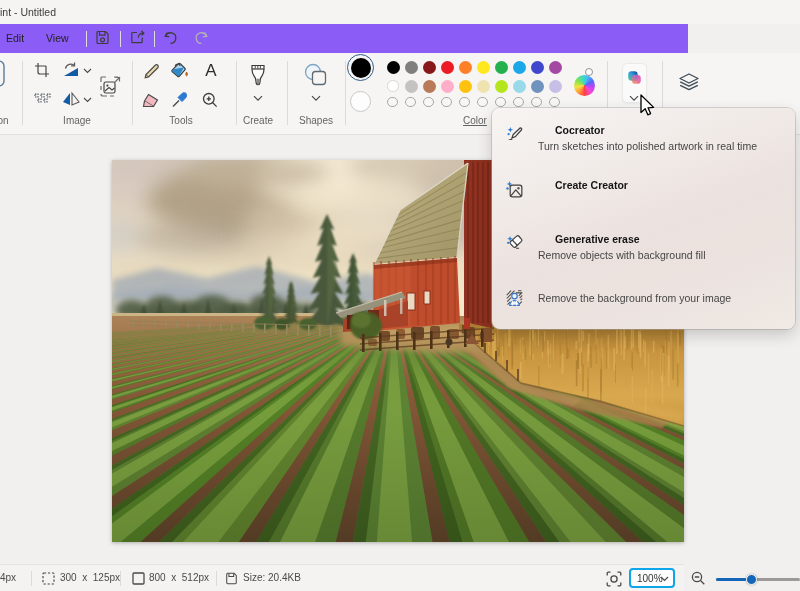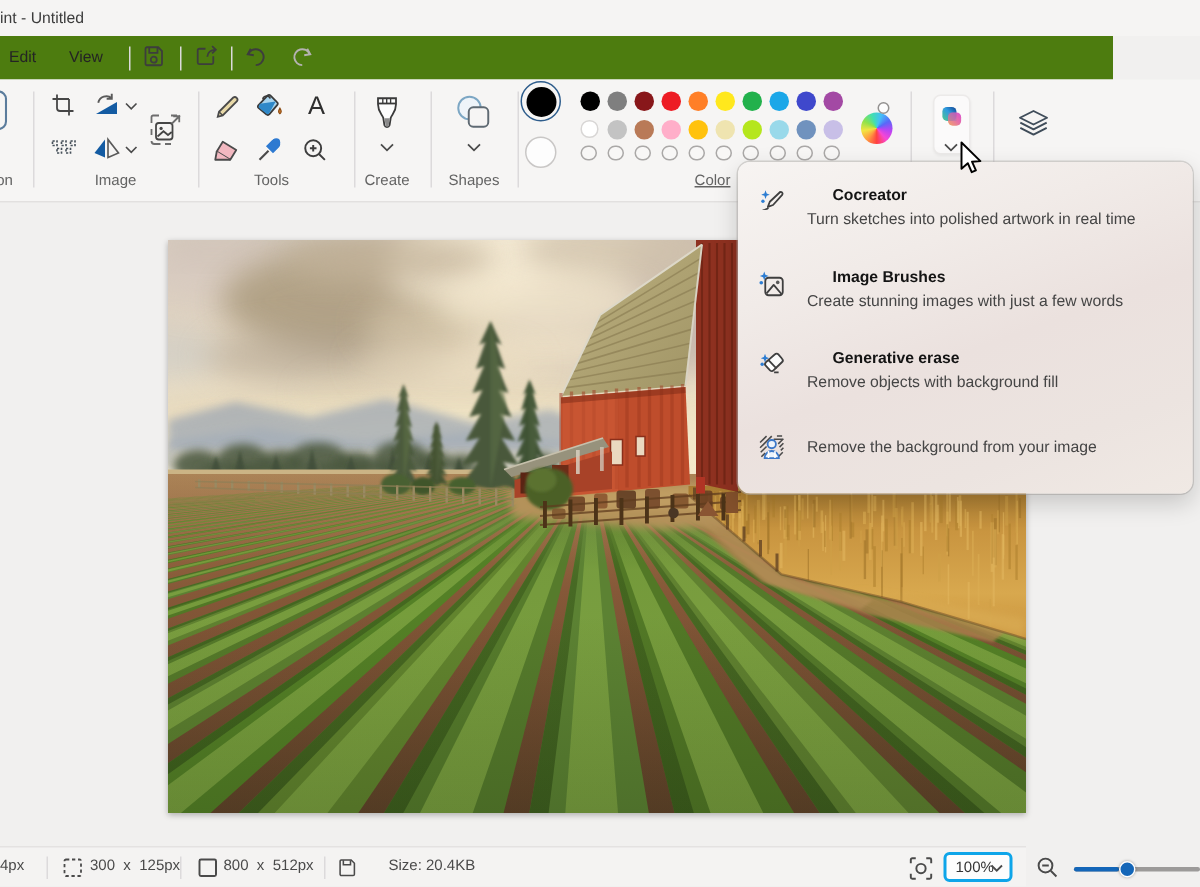--- a/index.html
+++ b/index.html
@@ -1,20 +1,20 @@
 <!DOCTYPE html>
 <html><head>
 <meta charset="utf-8">
 <style>
   * { margin:0; padding:0; box-sizing:border-box; }
   html,body { width:800px; height:591px; overflow:hidden; font-family:"Liberation Sans",sans-serif; }
   body { position:relative; background:#f1f0ef; }
   .titlebar { position:absolute; left:0; top:0; width:800px; height:24px; background:#f5f4f3; font-size:10.5px; color:#3c3c3c; }
   .titlebar span { position:absolute; left:0px; top:6px; }
-  .menubar { position:absolute; left:0; top:24px; width:742px; height:29px; background:#4d7c0f; }
+  .menubar { position:absolute; left:0; top:24px; width:688px; height:29px; background:#8b5cf6; }
   .mitem { position:absolute; top:7.5px; font-size:10.5px; color:#242424; }
   .vsep { position:absolute; width:1px; background:#dcdadb; }
   .ribbon { position:absolute; left:0; top:53px; width:800px; height:82px; background:#f6f5f4; border-bottom:1px solid #e2e0df; }
   .glabel { position:absolute; font-size:10px; color:#636363; top:62px; transform:translateX(-50%); white-space:nowrap; }
   .micon { position:absolute; }
   .canvasarea { position:absolute; left:0; top:136px; width:800px; height:428px; background:#f1f0ef; }
   .canvas { position:absolute; left:112px; top:24px; width:572px; height:382px; box-shadow:0 1px 4px rgba(0,0,0,0.28); background:#fff; }
   .statusbar { position:absolute; left:0; top:564px; width:684px; height:27px; background:#f4f3f2; border-top:1px solid #e4e2e1; font-size:10px; color:#4a4a4a; }
   .sitem { position:absolute; top:7px; }
   .zoombox { position:absolute; left:629px; top:3px; width:46px; height:20px; background:#fdfdfd; border:2px solid #0ea5e9; border-radius:4px; font-size:10px; color:#333; }
@@ -729,21 +729,21 @@
   <div class="vsep" style="left:120px; top:6px; height:15px;"></div>
   <svg class="micon" style="left:132px; top:7px;" width="13" height="13" viewBox="0 0 13 13" fill="none" stroke="#4a4a4a" stroke-width="1.3">
       <rect x="1" y="1" width="11" height="11" rx="1"></rect>
     </svg>
   <span class="sitem" style="left:149px;">800&nbsp; x&nbsp; 512px</span>
   <div class="vsep" style="left:216px; top:6px; height:15px;"></div>
   <svg class="micon" style="left:225px; top:7px;" width="13" height="13" viewBox="0 0 15 15" fill="none" stroke="#4a4a4a" stroke-width="1.2">
     <path d="M2.5 1.5 h8 l2.5 2.5 v8.5 a1 1 0 0 1 -1 1 h-9 a1 1 0 0 1 -1 -1 v-10 a1 1 0 0 1 1 -1 z"></path>
     <path d="M4.5 1.8 v3.4 h5.5 v-3.4"></path>
   </svg>
-  <span class="sitem" style="left:243px;margin-left:16px;">Size: 20.4KB</span>
+  <span class="sitem" style="left:243px;">Size: 20.4KB</span>
   <svg class="micon" style="left:606px; top:6px;" width="16" height="16" viewBox="0 0 16 16" fill="none" stroke="#4a4a4a" stroke-width="1.3">
     <path d="M1.2 4.5 v-2.3 a1 1 0 0 1 1 -1 h2.3 M11.5 1.2 h2.3 a1 1 0 0 1 1 1 v2.3 M14.8 11.5 v2.3 a1 1 0 0 1 -1 1 h-2.3 M4.5 14.8 h-2.3 a1 1 0 0 1 -1 -1 v-2.3"></path>
     <circle cx="8" cy="8" r="3.1"></circle>
   </svg>
   <div class="zoombox">
       <span style="position:absolute;left:6px;top:3px;">100%</span>
     <svg style="position:absolute;right:4px;top:6px;" width="9" height="6" viewBox="0 0 9 6" fill="none" stroke="#4a4a4a" stroke-width="1.2">
         <path d="M1 1 L4.5 4.5 L8 1"></path>
       </svg>
   </div>
@@ -755,22 +755,21 @@
   <div style="position:absolute; left:716px; top:12.5px; width:30px; height:3px; background:#1466b8; border-radius:2px;"></div>
   <div style="position:absolute; left:746px; top:8.5px; width:11px; height:11px; border-radius:50%; background:#1466b8; border:1.5px solid #fdfdfd; box-shadow:0 0 2px rgba(0,0,0,.35);"></div>
 </div>
 
 <div class="menu">
   <div class="mi" style="top:16px;">
       <div class="t">Cocreator</div>
       <div class="d">Turn sketches into polished artwork in real time</div>
     </div>
   <div class="mi" style="top:71px;">
-      <div class="t">Image Brushes</div>
-      <div class="d">Create stunning images with just a few words</div>
+      <div class="t">Create Creator</div>
     </div>
   <div class="mi" style="top:125px;">
       <div class="t">Generative erase</div>
       <div class="d">Remove objects with background fill</div>
     </div>
   <div class="mi" style="top:180px;">
       <div class="d">Remove the background from your image</div>
     </div>
 
   <svg class="mico" style="top:17px;" width="19" height="19" viewBox="0 0 22 22" fill="none">

